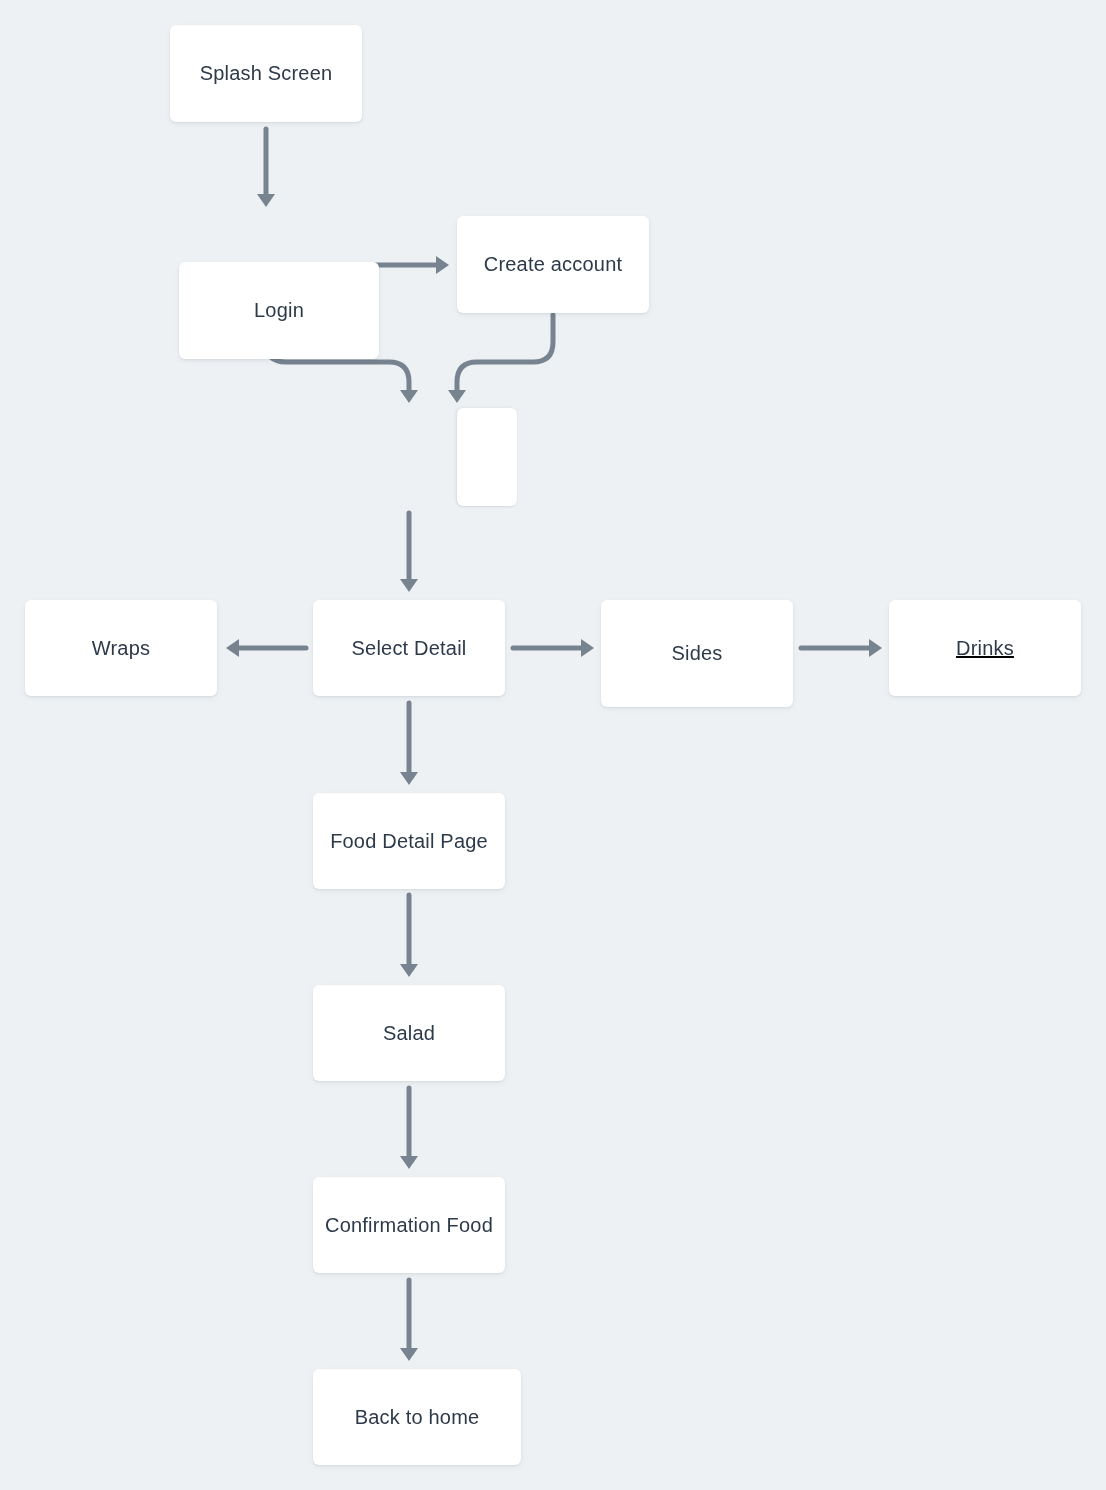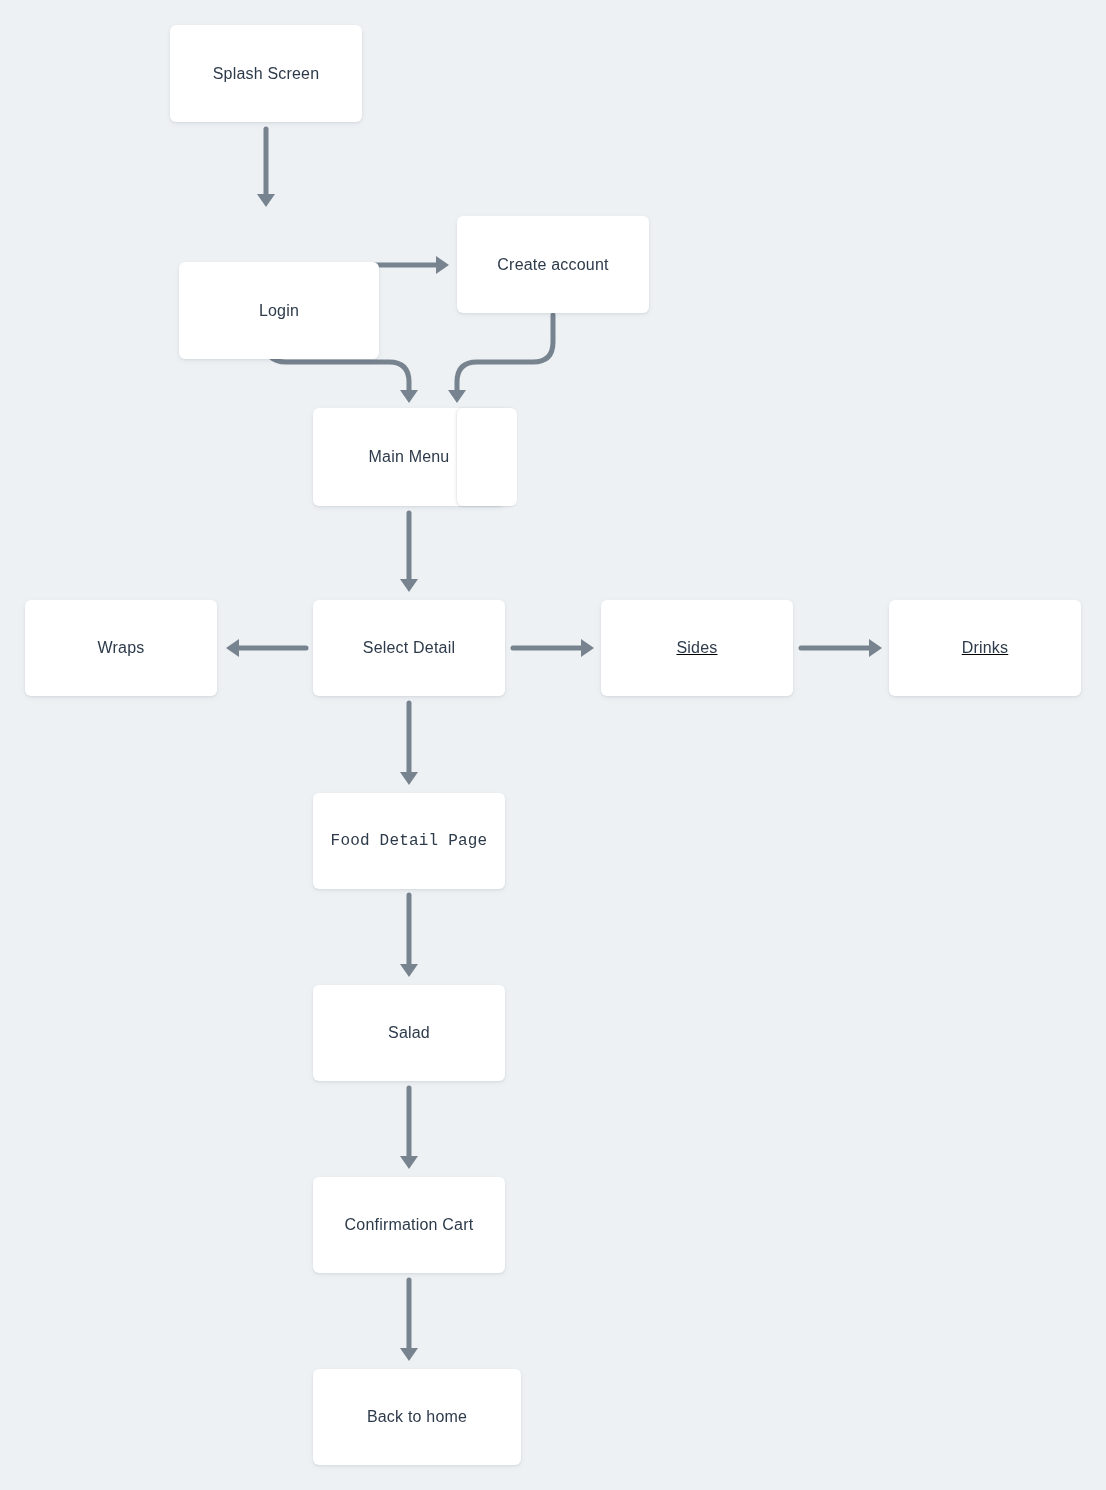--- a/index.html
+++ b/index.html
@@ -42,21 +42,21 @@
     position:absolute;
     background:var(--node-bg);
     border-radius:6px;
     box-shadow:0 1px 2px rgba(27,39,51,0.08), 0 2px 6px rgba(27,39,51,0.05);
     display:flex;
     align-items:center;
     justify-content:center;
   }
   .node .label{
     color:var(--node-text);
-    font-size:16px;
+    font-size:20px;
     font-weight:500;
     letter-spacing:0.2px;
     white-space:nowrap;
   }
   .node.overlay{
     box-shadow:-1px 0 3px rgba(27,39,51,0.10), 0 1px 2px rgba(27,39,51,0.07);
   }
 </style>
 </head>
 <body>
@@ -131,51 +131,48 @@
   </div>
 
   <div class="node" style="left:179px;top:216px;width:200px;height:97px;margin-top:46px;">
     <span class="label">Login</span>
   </div>
 
   <div class="node" style="left:457px;top:216px;width:192px;height:97px;">
     <span class="label">Create account</span>
   </div>
 
-  <div class="node" style="left:313px;top:408px;width:192px;height:98px;">
-    <span class="label">Main Menu</span>
-  </div>
 
   <div class="node overlay" style="left:457px;top:408px;width:60px;height:98px;"></div>
 
   <div class="node" style="left:25px;top:600px;width:192px;height:96px;">
     <span class="label">Wraps</span>
   </div>
 
   <div class="node" style="left:313px;top:600px;width:192px;height:96px;">
     <span class="label">Select Detail</span>
   </div>
 
-  <div class="node" style="left:601px;top:600px;width:192px;height:96px;text-decoration:underline;">
+  <div class="node" style="left:601px;top:600px;width:192px;height:107px;">
     <span class="label">Sides</span>
   </div>
 
   <div class="node" style="left:889px;top:600px;width:192px;height:96px;text-decoration:underline;">
     <span class="label">Drinks</span>
   </div>
 
-  <div class="node" style="left:313px;top:793px;width:192px;height:96px;font-family:Liberation Mono, monospace;">
+  <div class="node" style="left:313px;top:793px;width:192px;height:96px;">
     <span class="label">Food Detail Page</span>
   </div>
 
   <div class="node" style="left:313px;top:985px;width:192px;height:96px;">
     <span class="label">Salad</span>
   </div>
 
   <div class="node" style="left:313px;top:1177px;width:192px;height:96px;">
-    <span class="label">Confirmation Cart</span>
+    <span class="label">Confirmation Food</span>
   </div>
 
   <div class="node" style="left:313px;top:1369px;width:208px;height:96px;">
     <span class="label">Back to home</span>
   </div>
 
 </div>
 
 </body></html>

